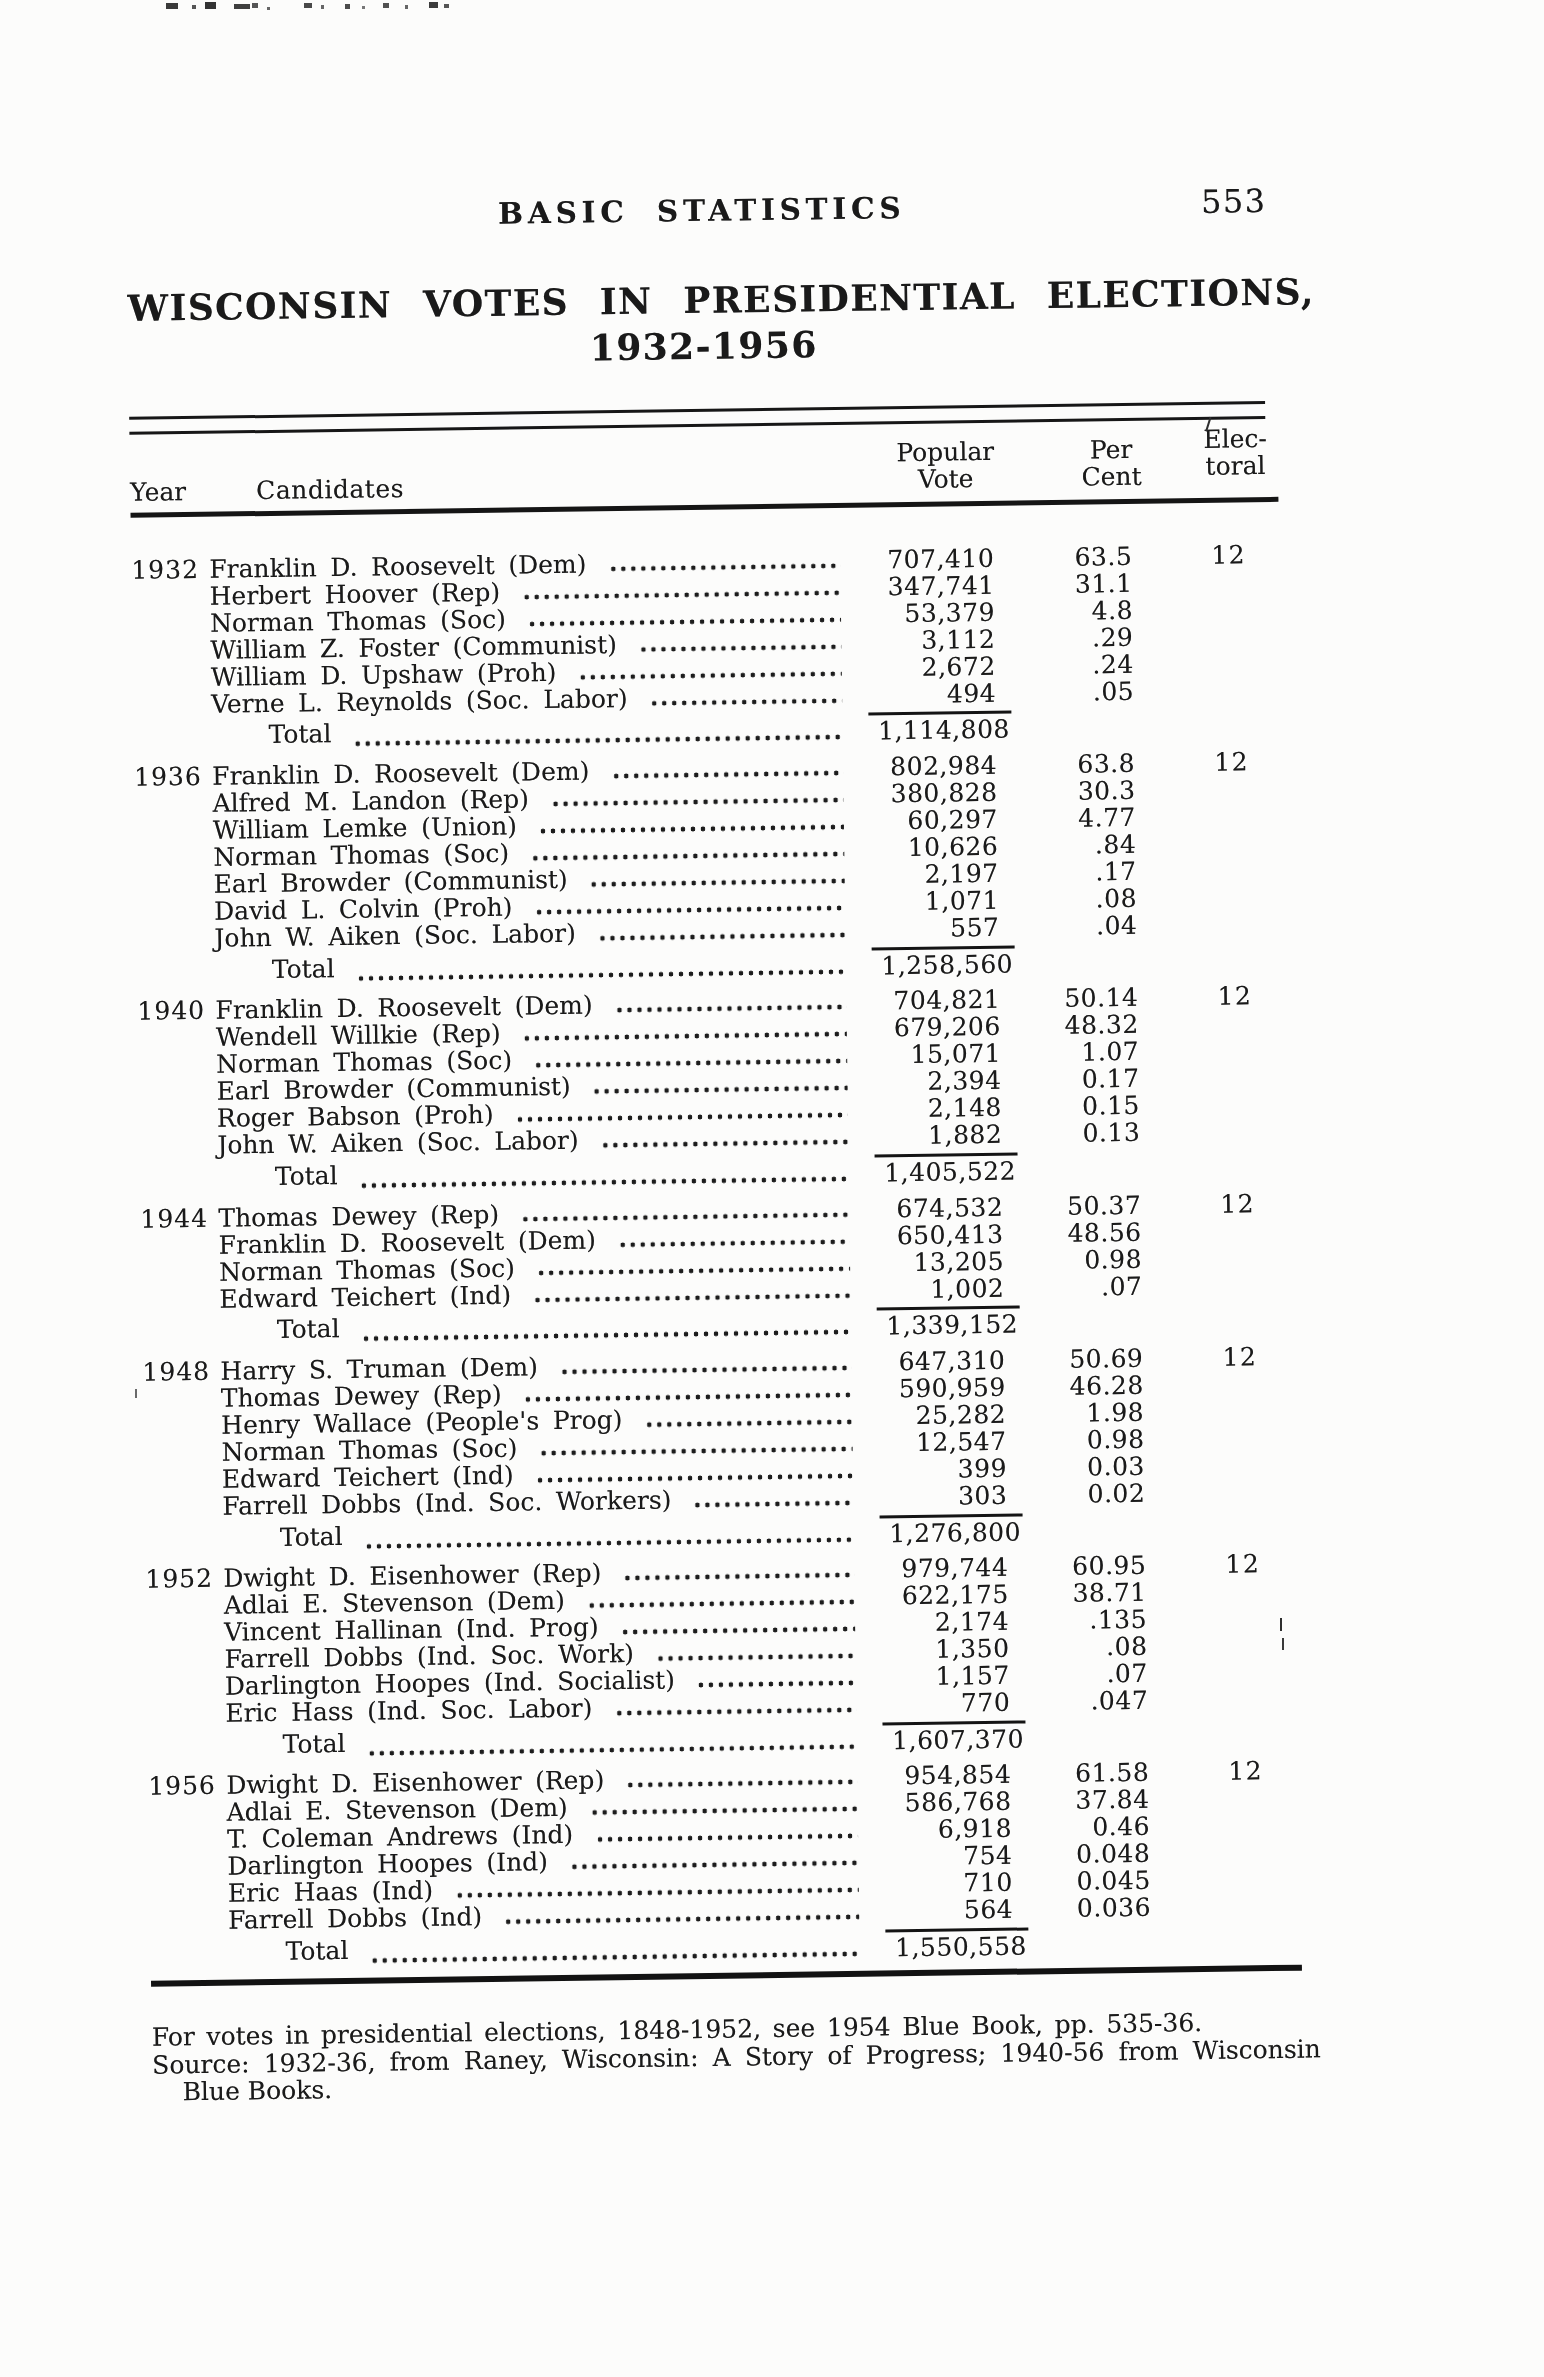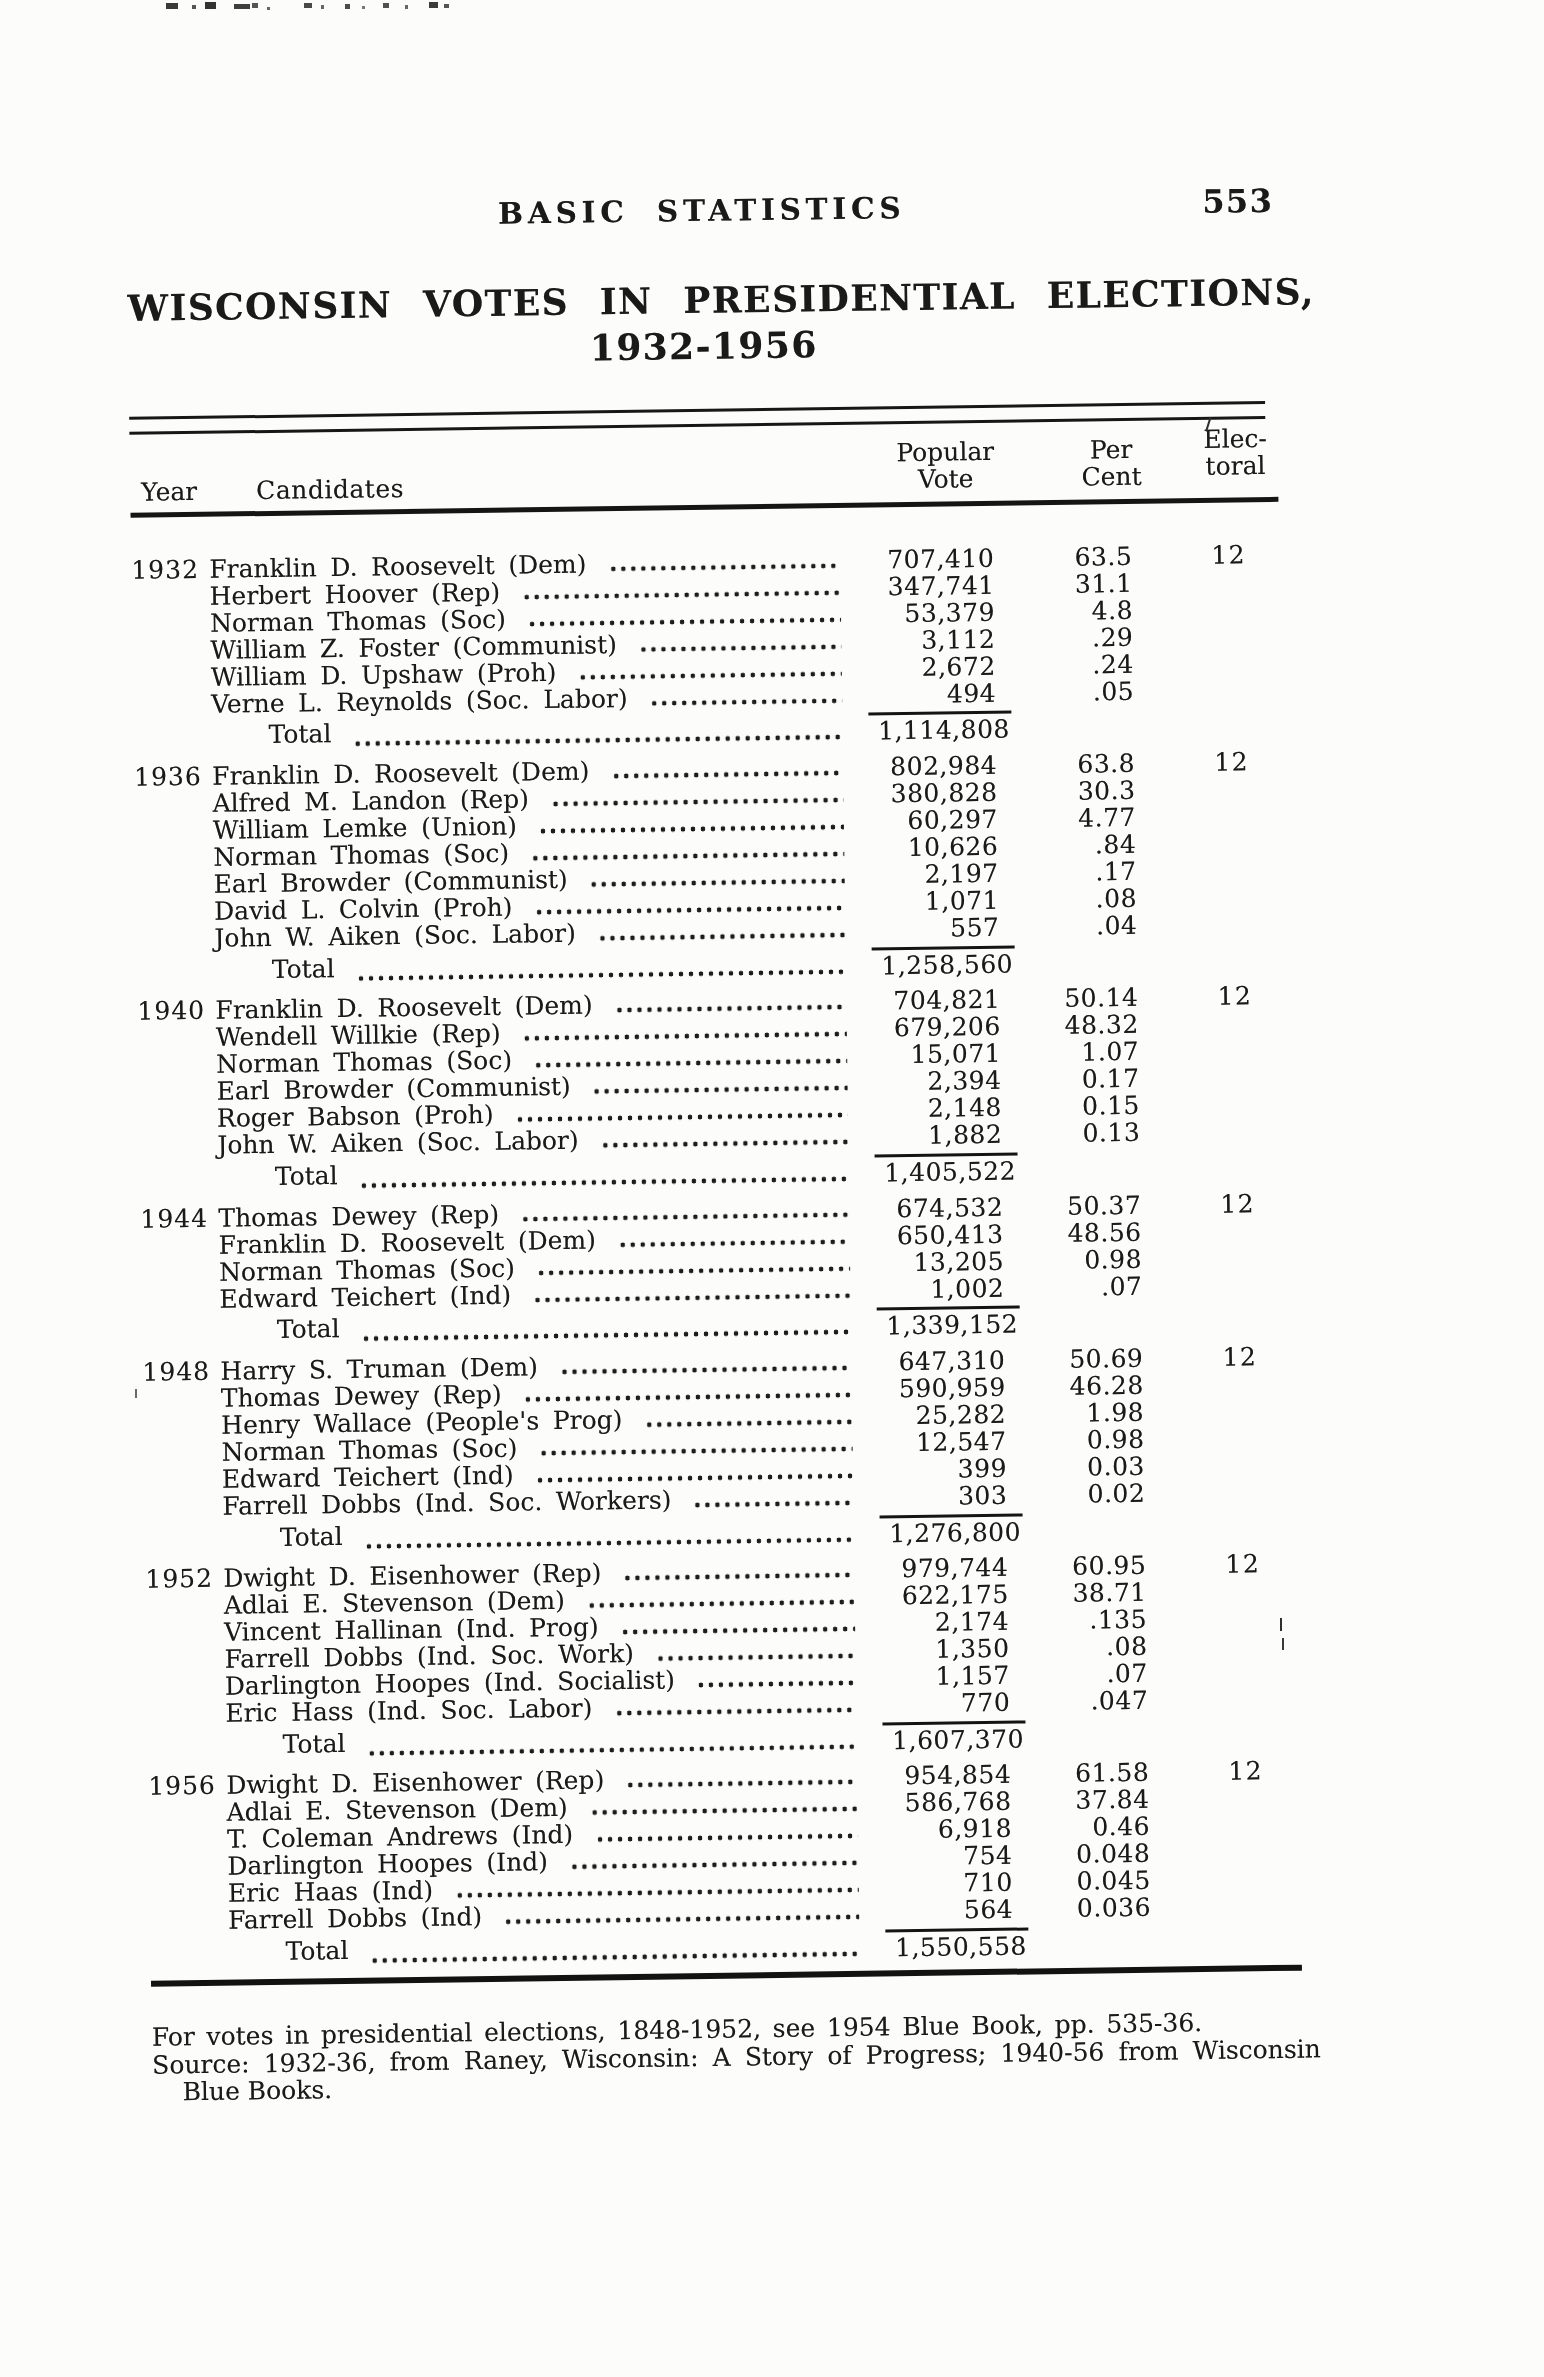--- a/index.html
+++ b/index.html
@@ -18,33 +18,33 @@
     inset: 0;
     transform: rotate(-0.8deg);
     transform-origin: 770px 1189px;
   }
   
   .running-head { position: absolute; top: 192px; left: 140px; width: 1151px; height: 43px; }
   .rh-title {
     position: absolute; left: 50%; transform: translateX(-50%);
     font-size: 29.5px; font-weight: 700; letter-spacing: 4.8px; word-spacing: 13.3px; white-space: nowrap;
   }
-  .rh-page { position: absolute; right: 4px; top: -2.9px; font-size: 32px; font-weight: 700; letter-spacing: 1.4px; }
+  .rh-page { position: absolute; right: 11px; top: -2.9px; font-size: 32px; font-weight: 400; letter-spacing: 1.4px; }
   
   .doc-title {
     position: absolute; top: 276px; left: 140px; width: 1151px;
     text-align: center; font-size: 36px; font-weight: 700; line-height: 46px;
     letter-spacing: 1.4px; word-spacing: 17px; white-space: nowrap;
   }
   
   .etable { position: absolute; top: 408px; left: 140px; width: 1151px; }
   .rule-double { width: 1136px; height: 12.4px; border-top: 3.3px solid #171717; border-bottom: 3.8px solid #171717; }
   .thead { position: relative; height: 78px; font-size: 25px; }
   .thead > span { position: absolute; }
-  .h-year { left: 11px; bottom: 6.7px; }
+  .h-year { left: 0; bottom: 6.7px; }
   .h-cand { left: 126px; bottom: 6.7px; letter-spacing: 0.5px; }
   .h2 { display: flex; flex-direction: column; text-align: center; line-height: 27px; }
   .h-pop  { left: 737px; width: 157px; bottom: 9.5px; }
   .h-pct  { left: 903px; width: 157px; bottom: 9.5px; }
   .h-elec { left: 1032px; width: 147px; bottom: 18px; }
   .tick {
     left: 1078px; top: -3.8px; width: 2.4px; height: 15px;
     background: #2e2e2e; transform: rotate(18deg);
   }
   .rule-single { width: 1148px; height: 4.3px; background: #151515; }

